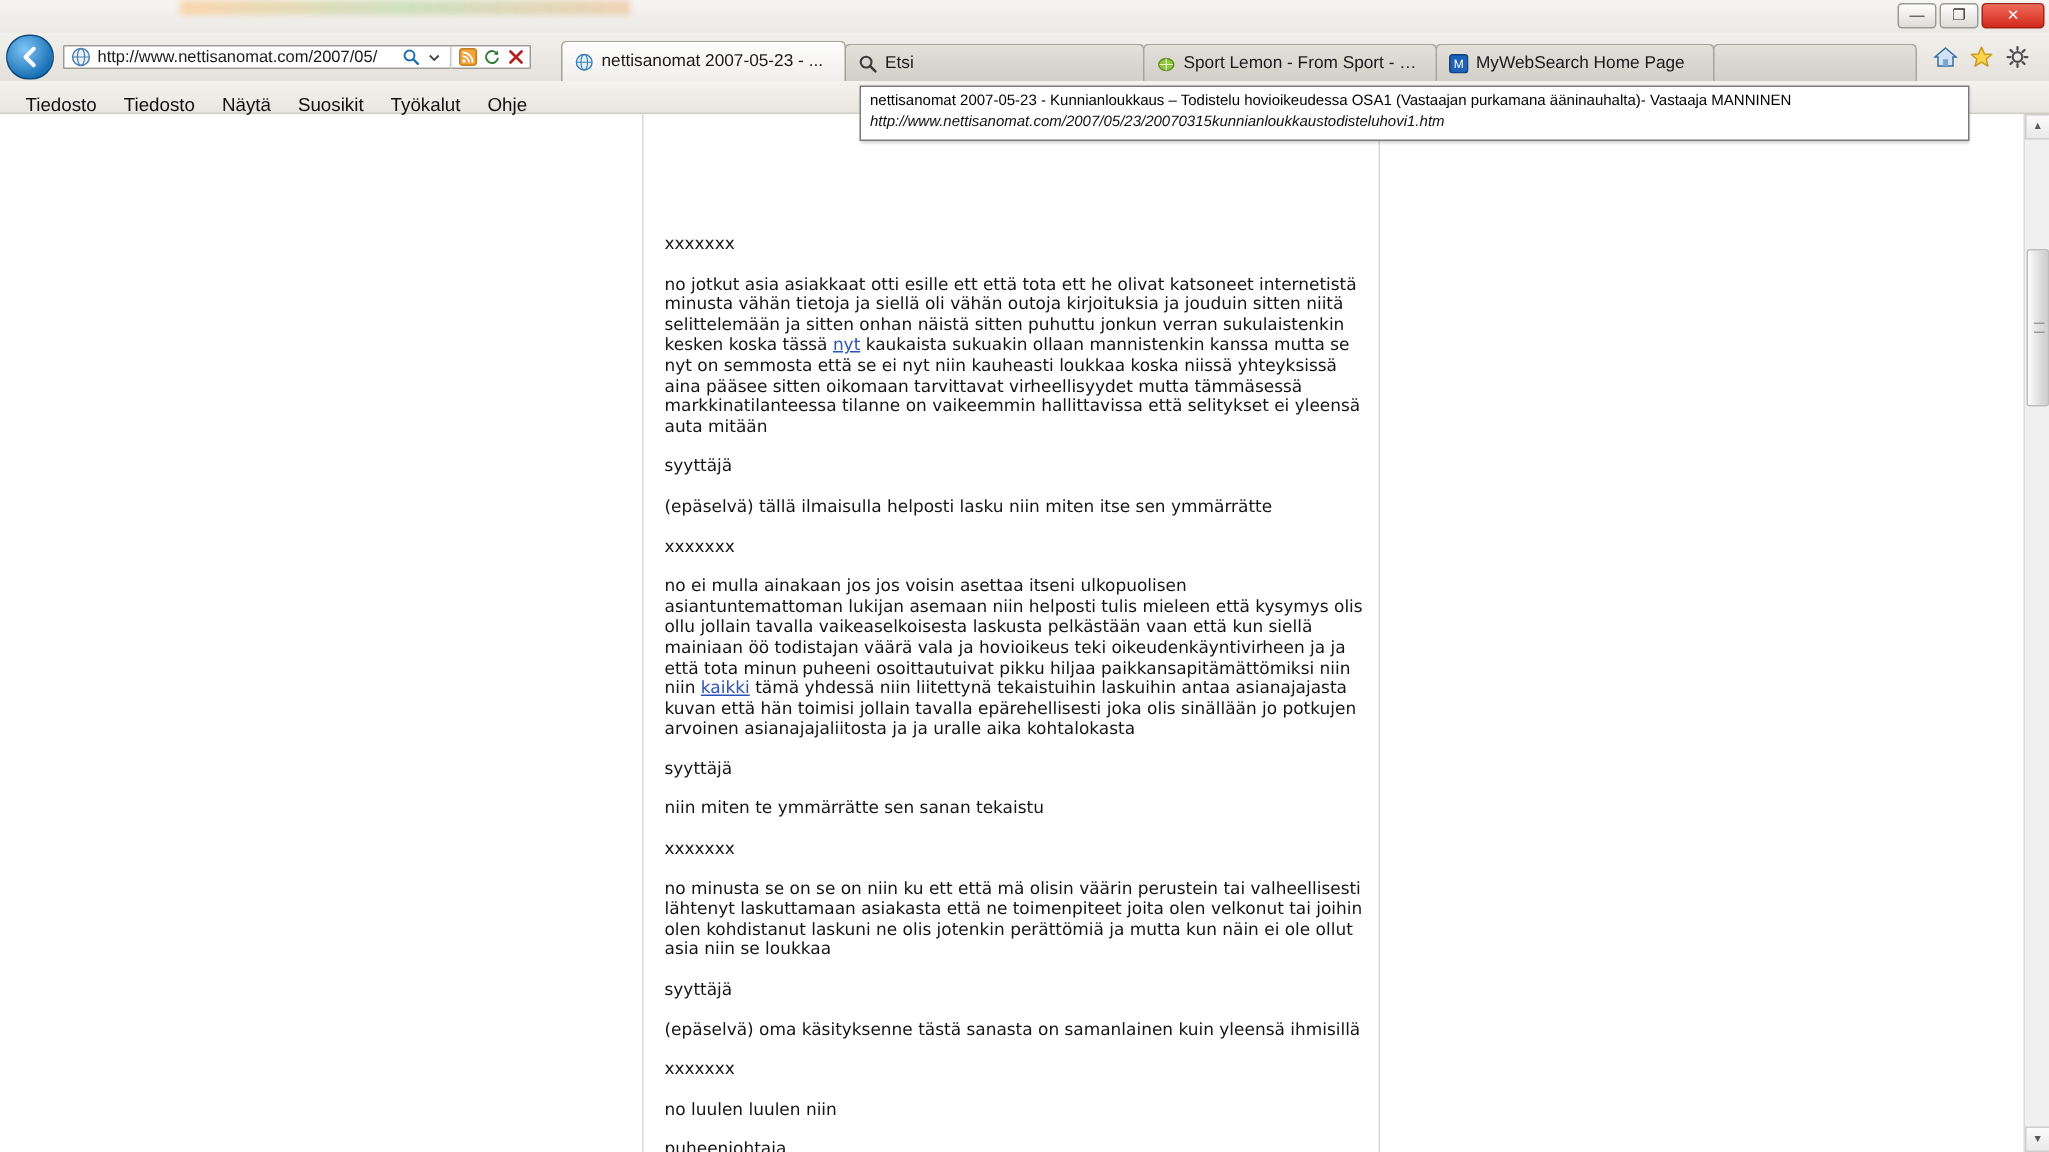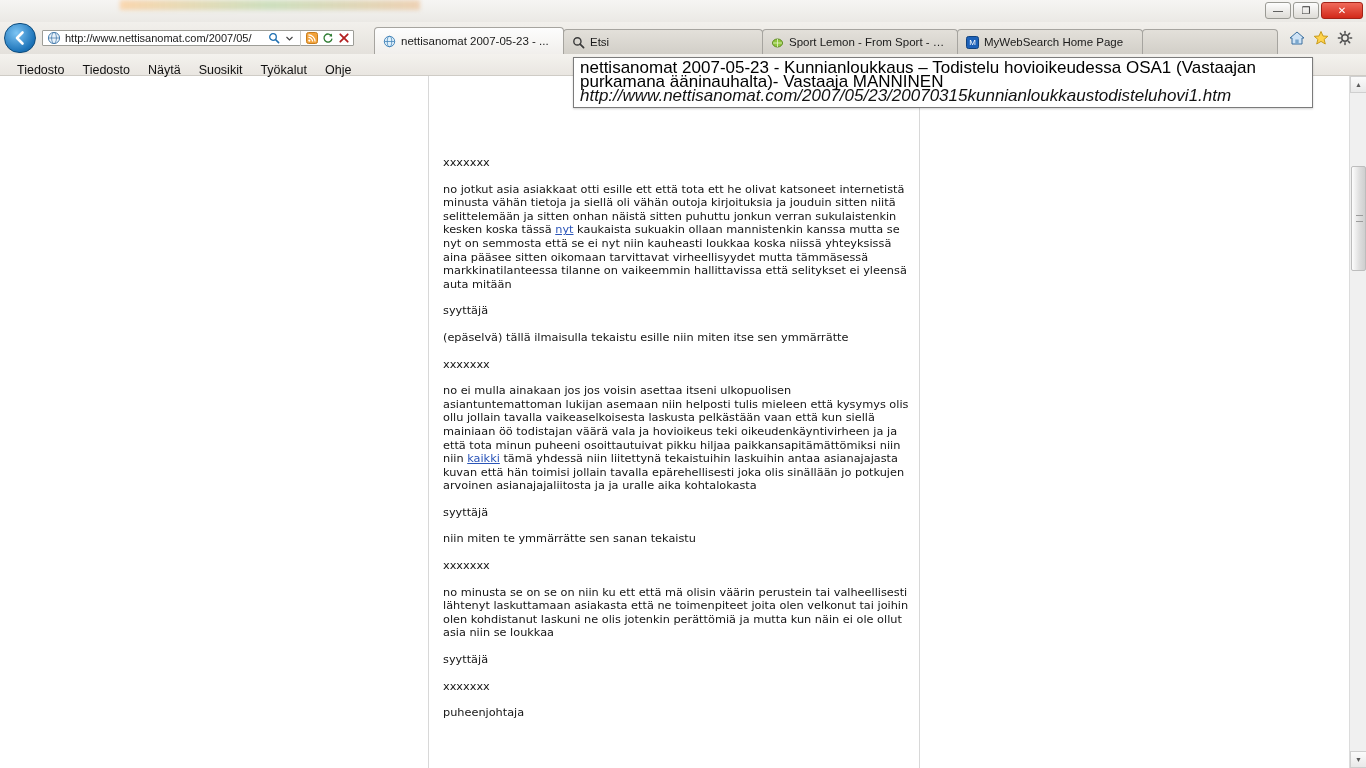--- a/index.html
+++ b/index.html
@@ -199,21 +199,21 @@
 
   
   .tooltip {
     position: absolute;
     left: 573px;
     top: 57px;
     width: 740px;
     background: #ffffff;
     border: 1px solid #7b7b7b;
     padding: 3px 6px 4px 6px;
-    font-size: 17px;
+    font-size: 10px;
     color: #000;
     line-height: 14px;
     z-index: 50;
     box-shadow: 0 1px 2px rgba(0,0,0,0.18);
   }
   .tooltip .t-line2 { color: #111; font-style: italic; }
 
   
   .content-area {
     flex: 1;
@@ -454,31 +454,33 @@
     <div class="page">
       <div class="col-left-border"></div>
       <div class="col-right-border"></div>
 
       <div class="article">
         <p>xxxxxxx</p>
 
         <p><span>no jotkut asia asiakkaat otti esille ett että tota ett he olivat katsoneet internetistä minusta vähän tietoja ja siellä oli vähän outoja kirjoituksia ja jouduin sitten niitä selittelemään ja sitten onhan näistä sitten puhuttu jonkun verran sukulaistenkin kesken koska tässä </span><a href="#">nyt</a><span> kaukaista sukuakin ollaan mannistenkin kanssa mutta se nyt on semmosta että se ei nyt niin kauheasti loukkaa koska niissä yhteyksissä aina pääsee sitten oikomaan tarvittavat virheellisyydet mutta tämmäsessä markkinatilanteessa tilanne on vaikeemmin hallittavissa että selitykset ei yleensä auta mitään</span></p>
 
         <p>syyttäjä</p>
-        <p>(epäselvä) tällä ilmaisulla tekaistu esille niin miten itse sen ymmärrätte</p>
+        <p>(epäselvä) tällä ilmaisulla helposti lasku niin miten itse sen ymmärrätte</p>
         <p>xxxxxxx</p>
 
         <p><span>no ei mulla ainakaan jos jos voisin asettaa itseni ulkopuolisen asiantuntemattoman lukijan asemaan niin helposti tulis mieleen että kysymys olis ollu jollain tavalla vaikeaselkoisesta laskusta pelkästään vaan että kun siellä mainiaan öö todistajan väärä vala ja hovioikeus teki oikeudenkäyntivirheen ja ja että tota minun puheeni osoittautuivat pikku hiljaa paikkansapitämättömiksi niin niin </span><a href="#">kaikki</a><span> tämä yhdessä niin liitettynä tekaistuihin laskuihin antaa asianajajasta kuvan että hän toimisi jollain tavalla epärehellisesti joka olis sinällään jo potkujen arvoinen asianajajaliitosta ja ja uralle aika kohtalokasta</span></p>
 
         <p>syyttäjä</p>
         <p>niin miten te ymmärrätte sen sanan tekaistu</p>
         <p>xxxxxxx</p>
         <p>no minusta se on se on niin ku ett että mä olisin väärin perustein tai valheellisesti lähtenyt laskuttamaan asiakasta että ne toimenpiteet joita olen velkonut tai joihin olen kohdistanut laskuni ne olis jotenkin perättömiä ja mutta kun näin ei ole ollut asia niin se loukkaa</p>
         <p>syyttäjä</p>
+        <p>(epäselvä) oma käsityksenne tästä sanasta on samanlainen kuin yleensä ihmisillä</p>
         <p>xxxxxxx</p>
+        <p>no luulen luulen niin</p>
         <p>puheenjohtaja</p>
 
       </div>
     </div>
 
     <div class="vscroll">
       <div class="arrow">▲</div>
       <div class="thumb">
           <div class="grip"></div>
         </div>

